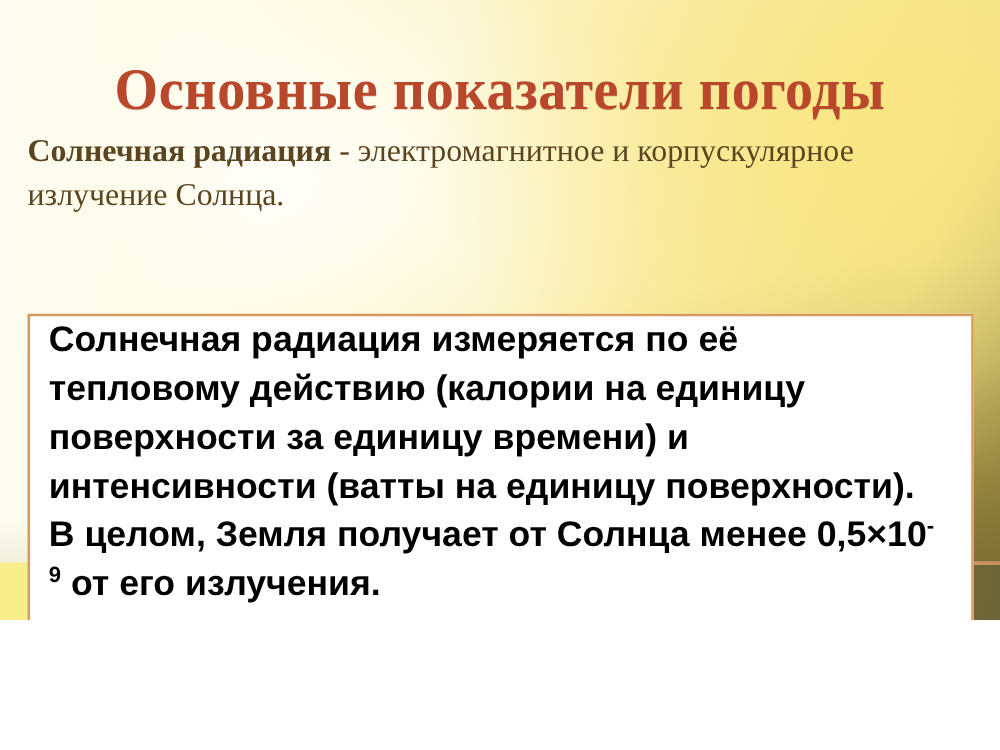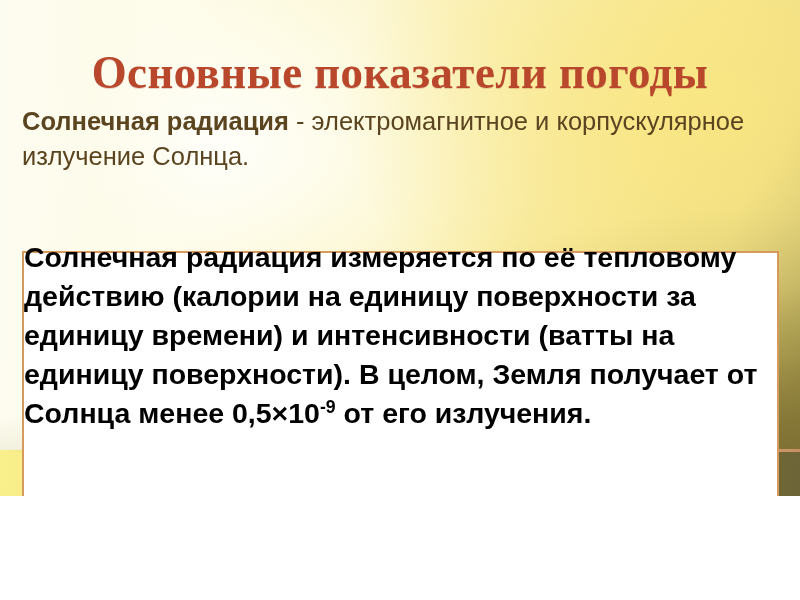--- a/index.html
+++ b/index.html
@@ -129,21 +129,21 @@
     text-shadow: 0 1px 0 rgba(120,40,20,0.18);
     white-space: nowrap;
   }
 
   
   .subtitle {
     position: absolute;
     left: 22px;
     top: 104px;
     width: 752px;
-    font-family: Liberation Sans, sans-serif;
+    font-family: Liberation Serif, serif;
     font-size: 25.5px;
     line-height: 1.36;
     color: #5b4420;
   }
   .subtitle .lead {
     font-weight: 700;
     color: #5b4420;
   }
 
   
@@ -165,21 +165,21 @@
     font-family: "Liberation Sans", "DejaVu Sans", sans-serif;
     font-weight: 700;
     font-size: 28.5px;
     line-height: 39px;
     color: #000000;
     text-align: justify;
     text-justify: inter-word;
     letter-spacing: 0px;
     z-index: 4;
   }
-  .boxtext p { margin: 0; }
+  .boxtext p { margin: 15px; }
   .boxtext p:last-child { text-align: left; }
   sup {
     font-size: 0.62em;
     vertical-align: super;
     line-height: 0;
   }
 </style>
 </head>
 <body>
 

